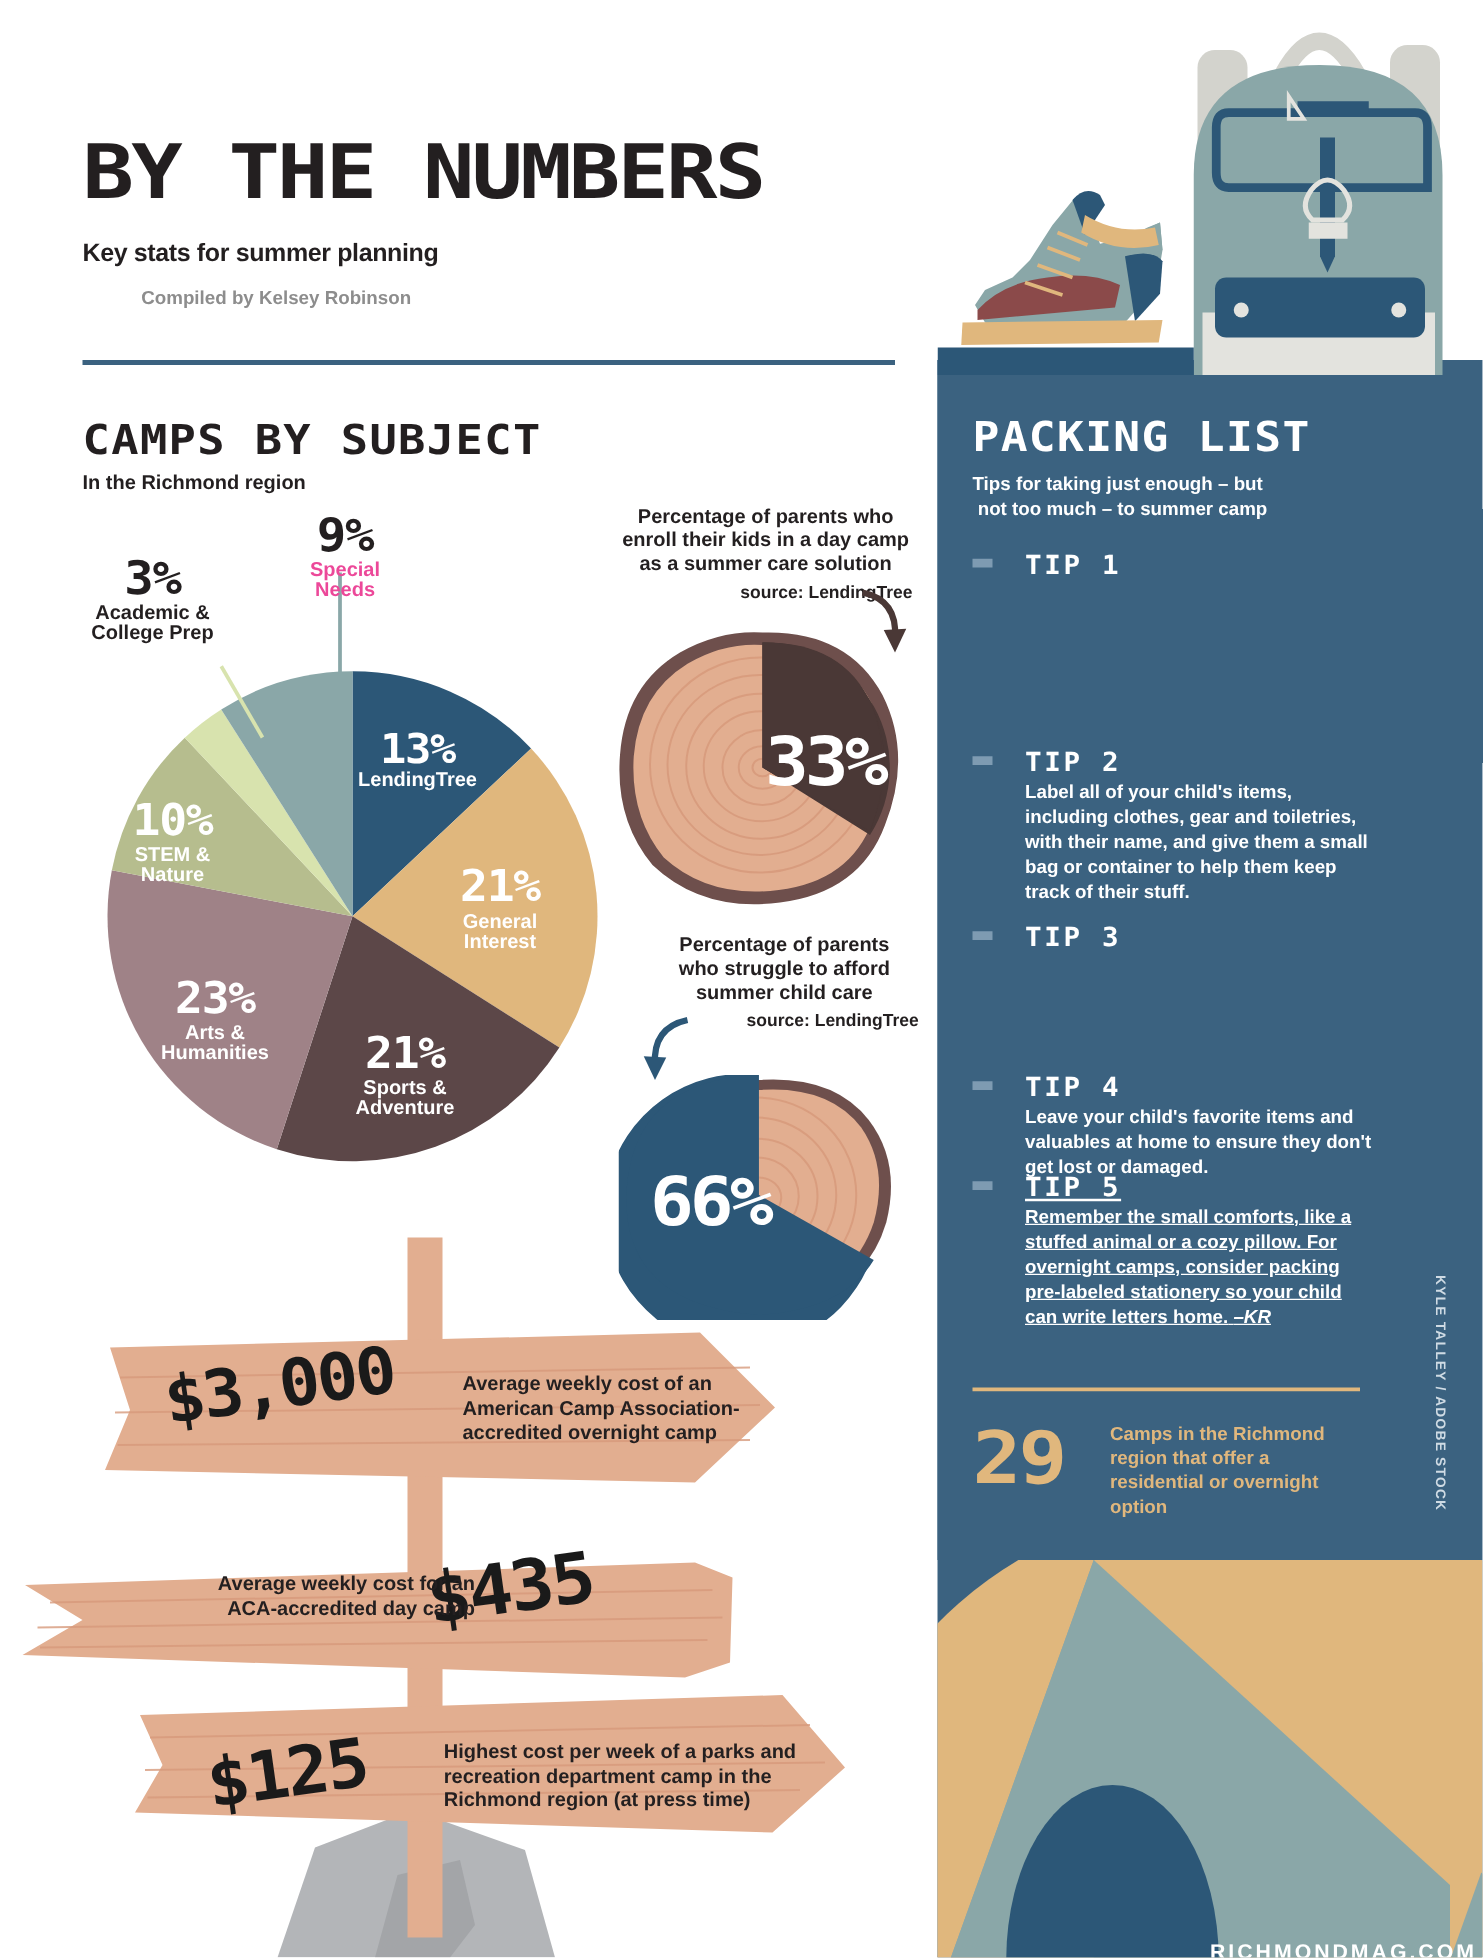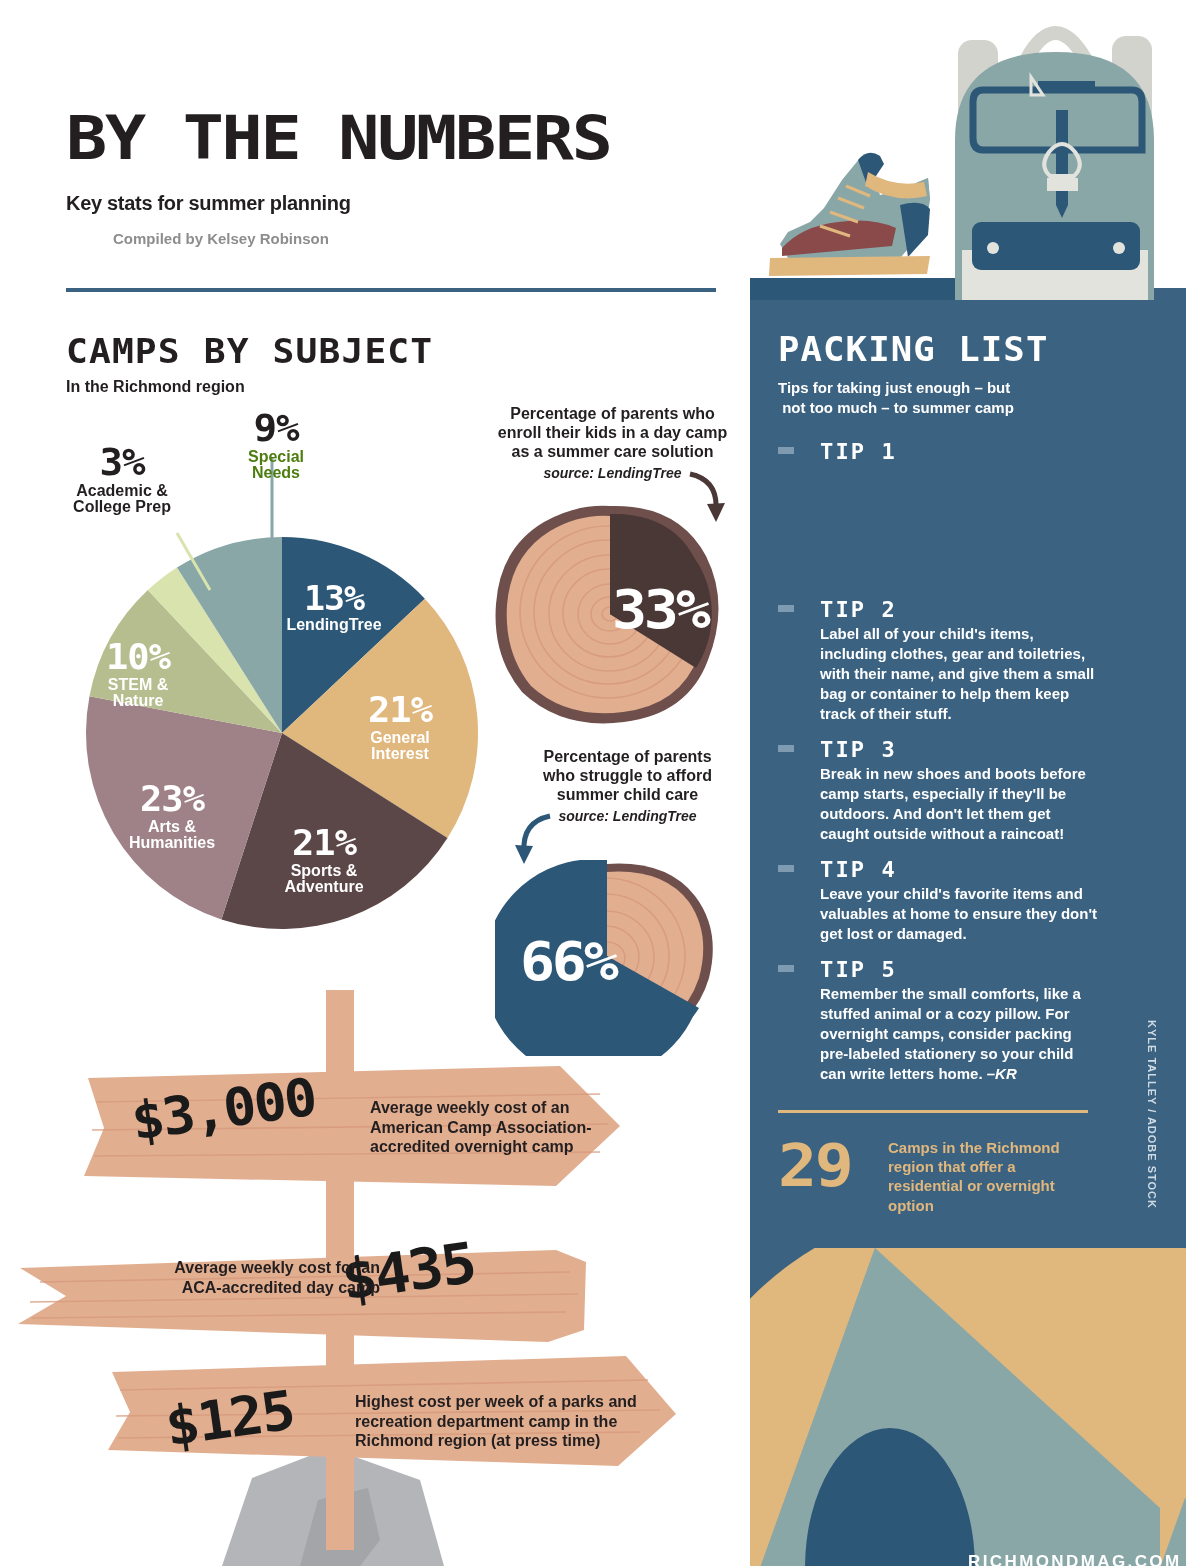--- a/index.html
+++ b/index.html
@@ -17,21 +17,21 @@
   #camps-head{left:66px;top:332px;font-family:"DejaVu Sans Mono",monospace;
      font-weight:bold;font-size:33px;letter-spacing:1px;transform:scaleX(1.1);
      transform-origin:left center;}
   #camps-sub{left:66px;top:378px;font-size:16px;font-weight:bold;}
   .pielbl{position:absolute;text-align:center;line-height:1.02;}
   .pct{font-family:"DejaVu Sans Mono",monospace;font-weight:bold;letter-spacing:-1px;
        transform:scaleX(1.06);display:block;}
   .pname{font-size:16px;font-weight:bold;display:block;margin-top:1px;}
   
   .wcap{position:absolute;text-align:center;font-size:16px;font-weight:bold;line-height:1.18;}
-  .wsrc{font-size:14px;font-style:italic;font-weight:bold;display:block;margin-top:3px;}
+  .wsrc{font-size:14px;font-weight:bold;display:block;margin-top:3px;text-align:right;}
   
   #panel{left:750px;top:288px;width:436px;height:1278px;background:#3b6280;overflow:hidden;}
   #packing-head{left:778px;top:330px;font-family:"DejaVu Sans Mono",monospace;
      font-weight:bold;font-size:33px;color:#fff;letter-spacing:1px;
      transform:scaleX(1.08);transform-origin:left center;}
   #packing-sub{left:778px;top:378px;width:330px;font-size:15px;font-weight:bold;color:#fff;line-height:1.3;}
   .tip{position:absolute;left:778px;width:320px;color:#fff;}
   .tipdash{position:absolute;left:0;top:7px;width:16px;height:7px;background:#7e9bb2;}
   .tiptitle{margin-left:42px;font-family:"DejaVu Sans Mono",monospace;font-weight:bold;
      font-size:21px;letter-spacing:2px;transform:scaleX(1.05);transform-origin:left center;}
@@ -132,21 +132,21 @@
     <path d="M200 200 L94.97794818411673 34.511726601605005 A196 196 0 0 1 199.99999999999997 4 Z" fill="#8aa7a8"></path>
   </svg>
 
 <svg class="abs" style="left:82px;top:440px;" width="400" height="180" viewBox="0 0 400 180">
   <line x1="190" y1="18" x2="190" y2="100" stroke="#8aa7a8" stroke-width="3"></line>
   <line x1="95" y1="93" x2="128" y2="150" stroke="#d8e3ae" stroke-width="3"></line>
 </svg>
 
 <div class="pielbl" style="left:216px;top:410px;width:120px;">
   <span class="pct" style="font-size:37px;color:#231f20;">9%</span>
-  <span class="pname" style="color:#4d7c0f;">Special<br>Needs</span>
+  <span class="pname" style="color:#ec4899;">Special<br>Needs</span>
 </div>
 <div class="pielbl" style="left:56px;top:444px;width:132px;">
   <span class="pct" style="font-size:37px;color:#231f20;">3%</span>
   <span class="pname" style="color:#231f20;">Academic &amp;<br>College Prep</span>
 </div>
 <div class="pielbl" style="left:272px;top:582px;width:124px;">
   <span class="pct" style="font-size:33px;color:#fff;">13%</span>
   <span class="pname" style="color:#fff;">LendingTree</span>
 </div>
 <div class="pielbl" style="left:340px;top:693px;width:120px;">
@@ -278,28 +278,27 @@
   <div class="tiptitle">TIP 1</div>
 </div>
 <div class="tip" style="top:598px;">
   <span class="tipdash"></span>
   <div class="tiptitle">TIP 2</div>
   <div class="tipbody">Label all of your child's items, including clothes, gear and toiletries, with their name, and give them a small bag or container to help them keep track of their stuff.</div>
 </div>
 <div class="tip" style="top:738px;">
   <span class="tipdash"></span>
   <div class="tiptitle">TIP 3</div>
-  <div class="tipbody">Break in new shoes and boots before camp starts, especially if they'll be outdoors. And don't let them get caught outside without a raincoat!</div>
 </div>
 <div class="tip" style="top:858px;">
   <span class="tipdash"></span>
   <div class="tiptitle">TIP 4</div>
   <div class="tipbody">Leave your child's favorite items and valuables at home to ensure they don't get lost or damaged.</div>
 </div>
-<div class="tip" style="top:958px;">
+<div class="tip" style="top:938px;text-decoration:underline;">
   <span class="tipdash"></span>
   <div class="tiptitle">TIP 5</div>
   <div class="tipbody">
     <span>Remember the small comforts, like a stuffed animal or a cozy pillow. For overnight camps, consider packing pre-labeled stationery so your child can write letters home.</span>
     <span class="kr">–KR</span>
   </div>
 </div>
 
 <div class="abs" id="panel-rule"></div>
 <div class="abs" id="bignum">29</div>

